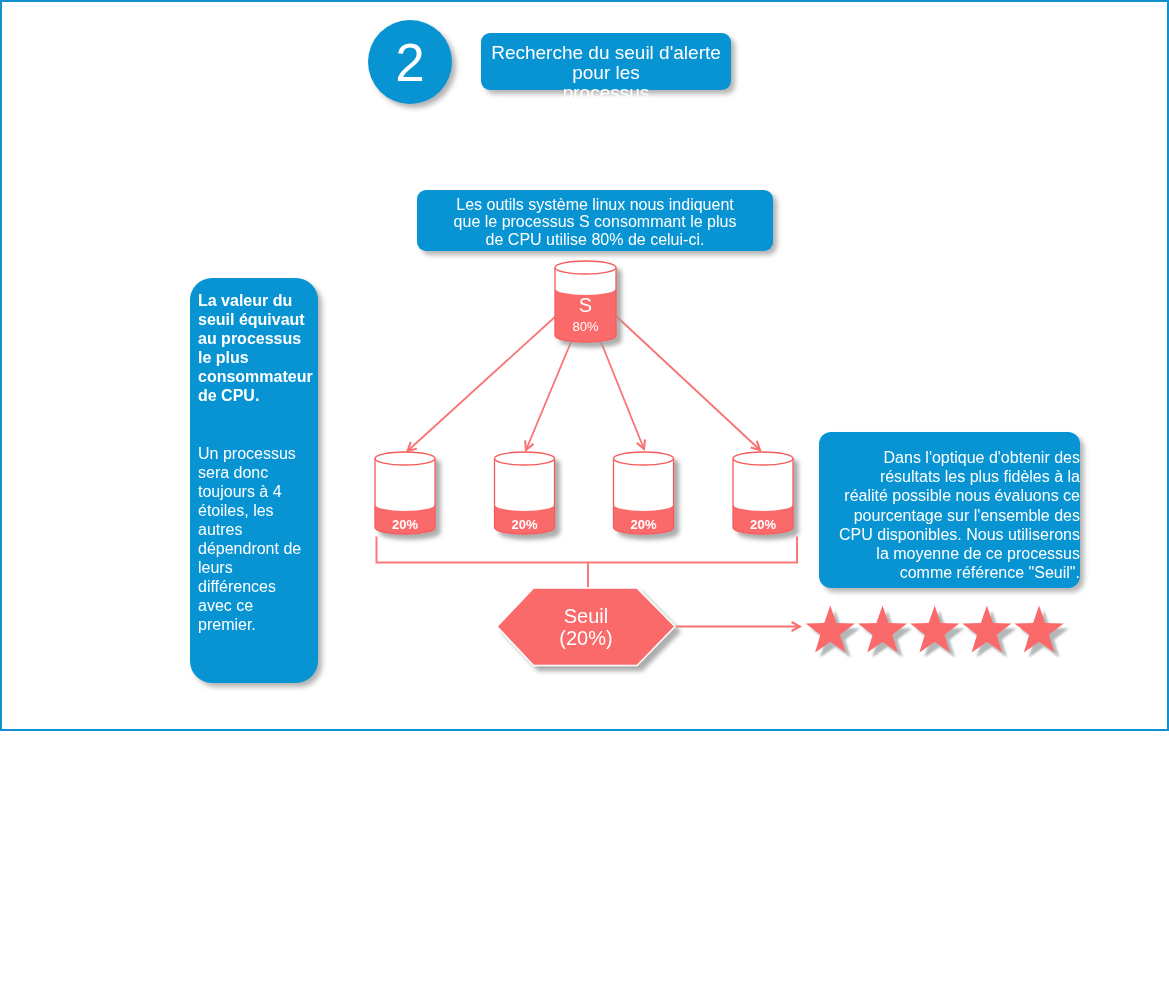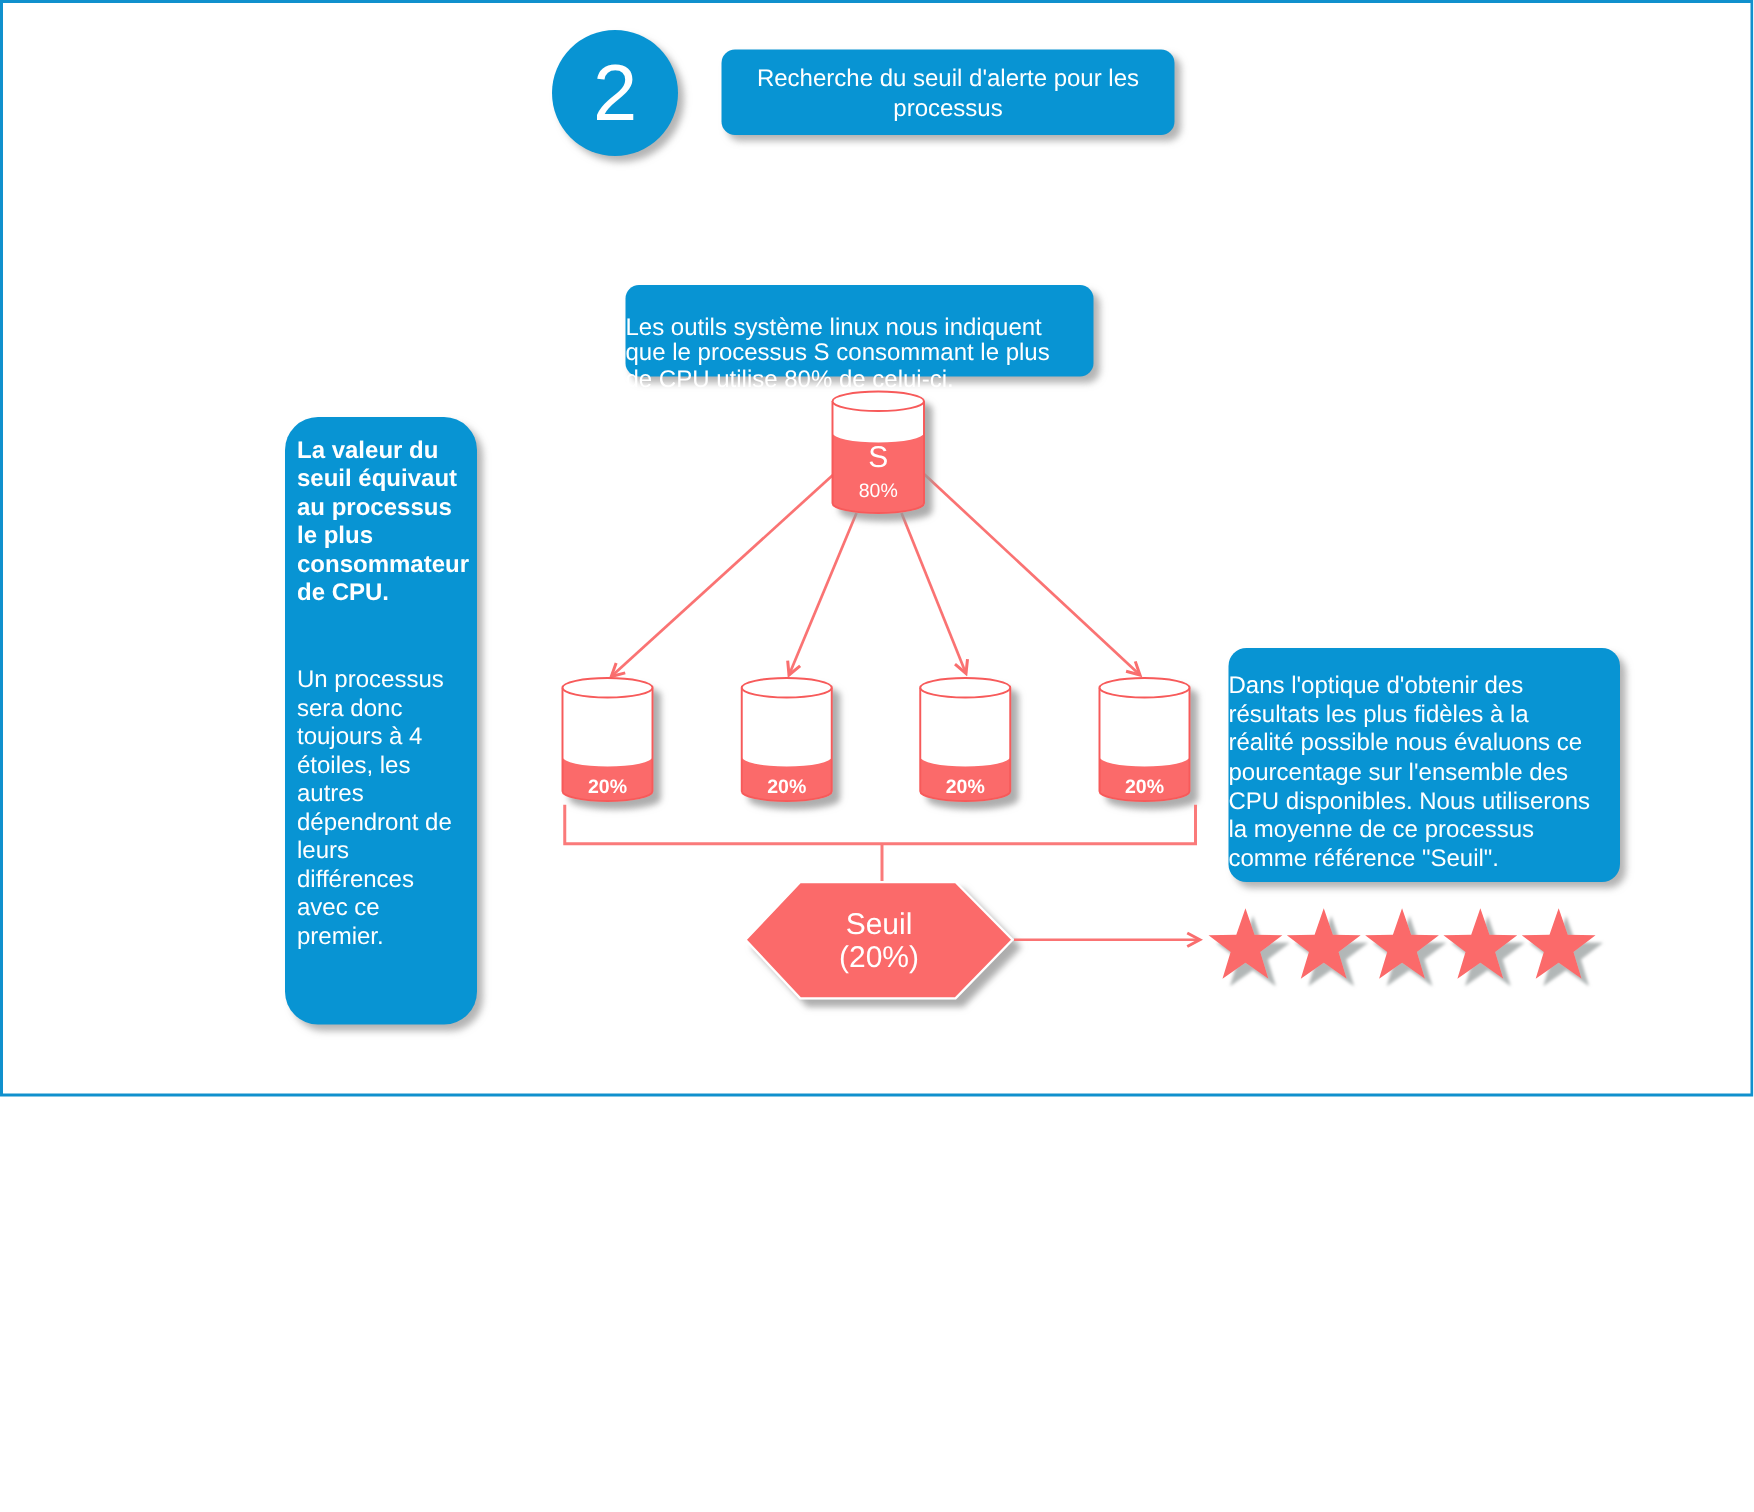--- a/index.html
+++ b/index.html
@@ -4,31 +4,31 @@
 <style>
 html,body{margin:0;padding:0;background:#ffffff;}
 #page{position:relative;width:1169px;height:1008px;background:#ffffff;overflow:hidden;
   font-family:"Liberation Sans",sans-serif;}
 .frame{position:absolute;left:0;top:0;width:1169px;height:731px;
   border:2px solid #1090cd;box-sizing:border-box;}
 .blue{position:absolute;background:#0894d3;color:#ffffff;
   box-shadow:4px 4px 5px rgba(130,130,130,0.6);}
 .circle{left:368px;top:20px;width:84px;height:84px;border-radius:50%;
   font-size:53px;line-height:86px;text-align:center;}
-.title{left:481px;top:33px;width:302px;height:57px;border-radius:9px;
-  font-size:16px;line-height:20px;text-align:center;padding-top:10px;box-sizing:border-box;}
-.msg{left:417px;top:190px;width:312px;height:61px;border-radius:9px;
-  font-size:16px;line-height:17.3px;padding-top:20px;box-sizing:border-box;}
+.title{left:481px;top:33px;width:250px;height:57px;border-radius:9px;
+  font-size:19px;line-height:20px;text-align:center;padding-top:10px;box-sizing:border-box;}
+.msg{left:417px;top:190px;width:356px;height:61px;border-radius:9px;
+  font-size:16px;line-height:17.3px;text-align:center;padding-top:6px;box-sizing:border-box;}
 .leftbox{left:190px;top:278px;width:128px;height:405px;border-radius:22px;
   font-size:16px;line-height:19px;padding:13px 6px 0 8px;box-sizing:border-box;}
 .leftbox p{margin:0;}
 .leftbox p.b{font-weight:bold;}
 .leftbox p.r{margin-top:39px;}
 .rightbox{left:819px;top:432px;width:261px;height:156px;border-radius:12px;
-  font-size:16px;line-height:19.2px;text-align:left;padding-top:16px;box-sizing:border-box;}
+  font-size:16px;line-height:19.2px;text-align:right;padding-top:16px;box-sizing:border-box;}
 svg{position:absolute;left:0;top:0;}
 </style>
 </head>
 <body>
 <div id="page">
   <div class="frame"></div>
   <div class="blue circle">2</div>
   <div class="blue title">Recherche du seuil d'alerte pour les<br>processus</div>
   <div class="blue msg">Les outils système linux nous indiquent<br>que le processus S consommant le plus<br>de CPU utilise 80% de celui-ci.</div>
   <div class="blue leftbox">

